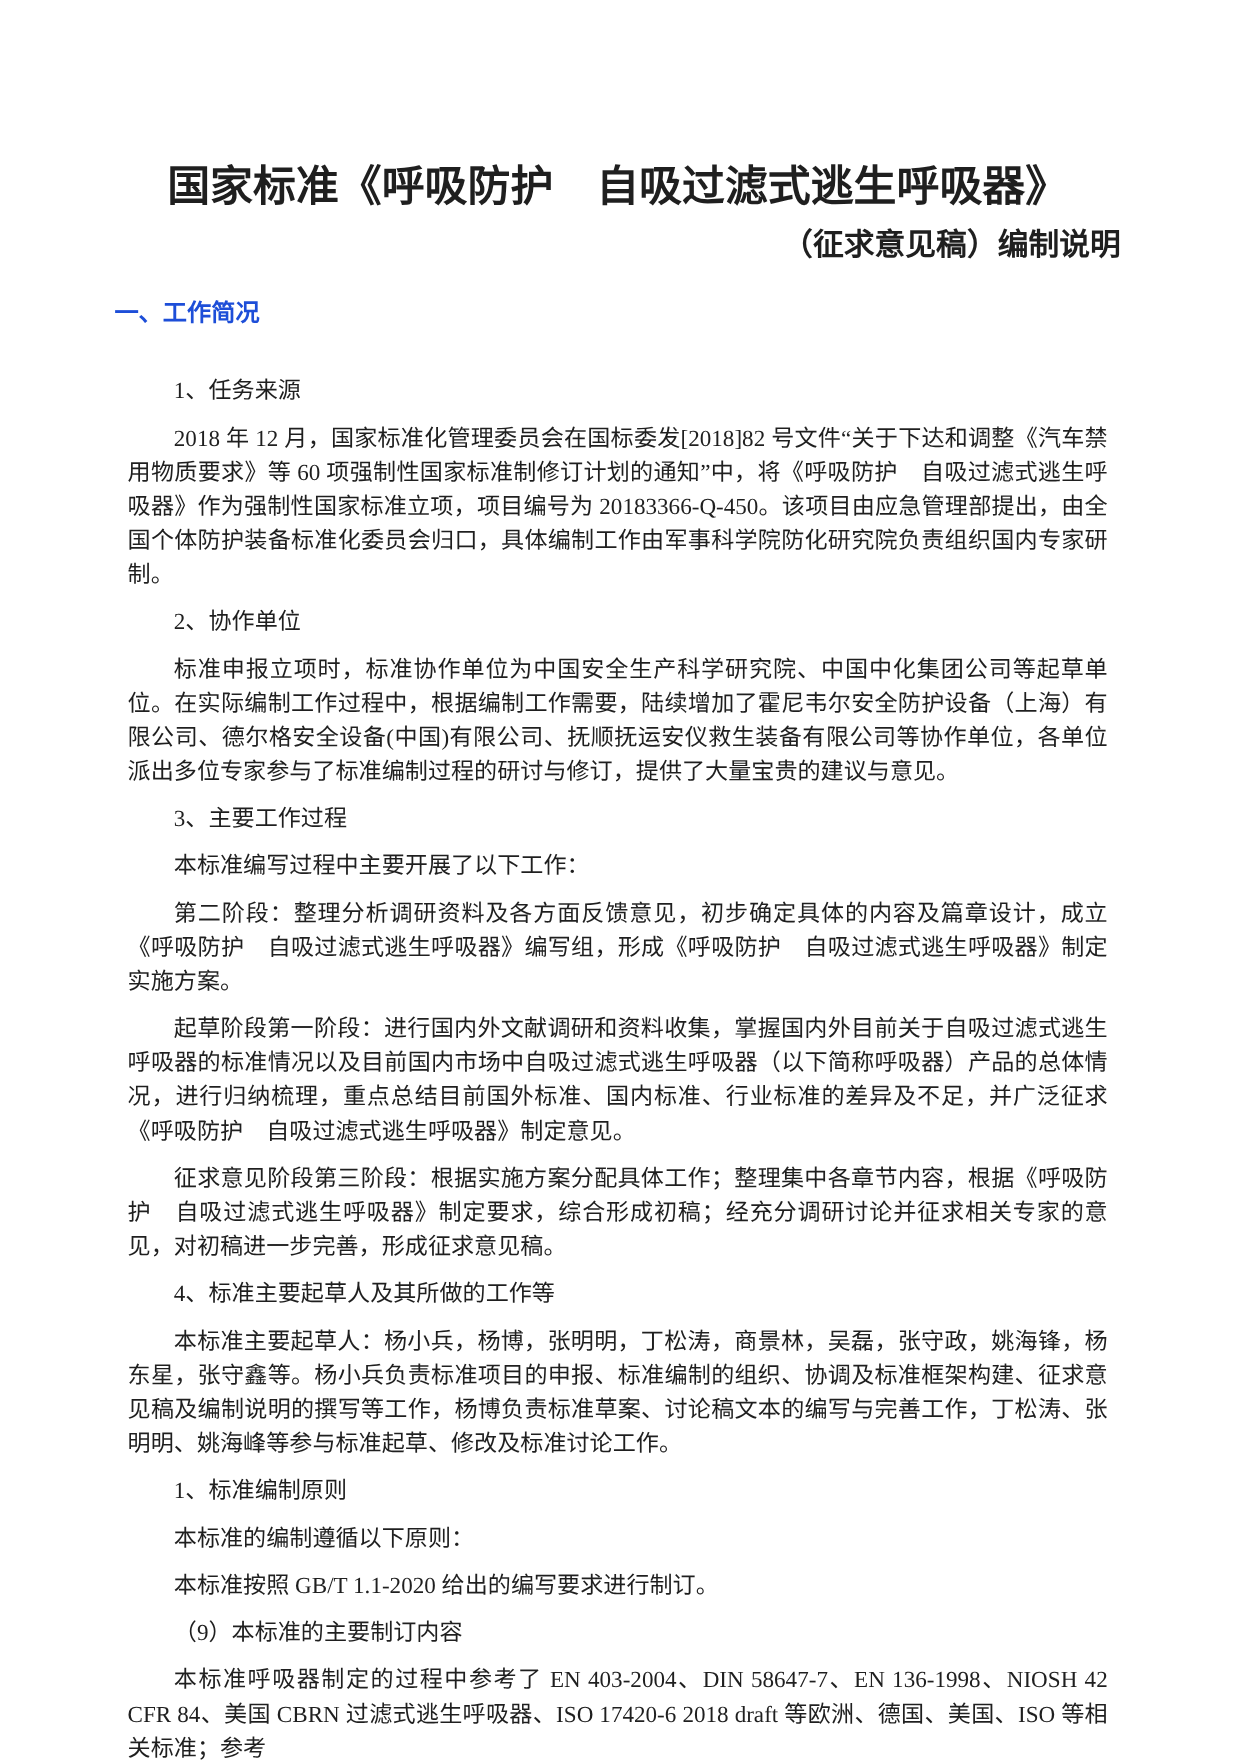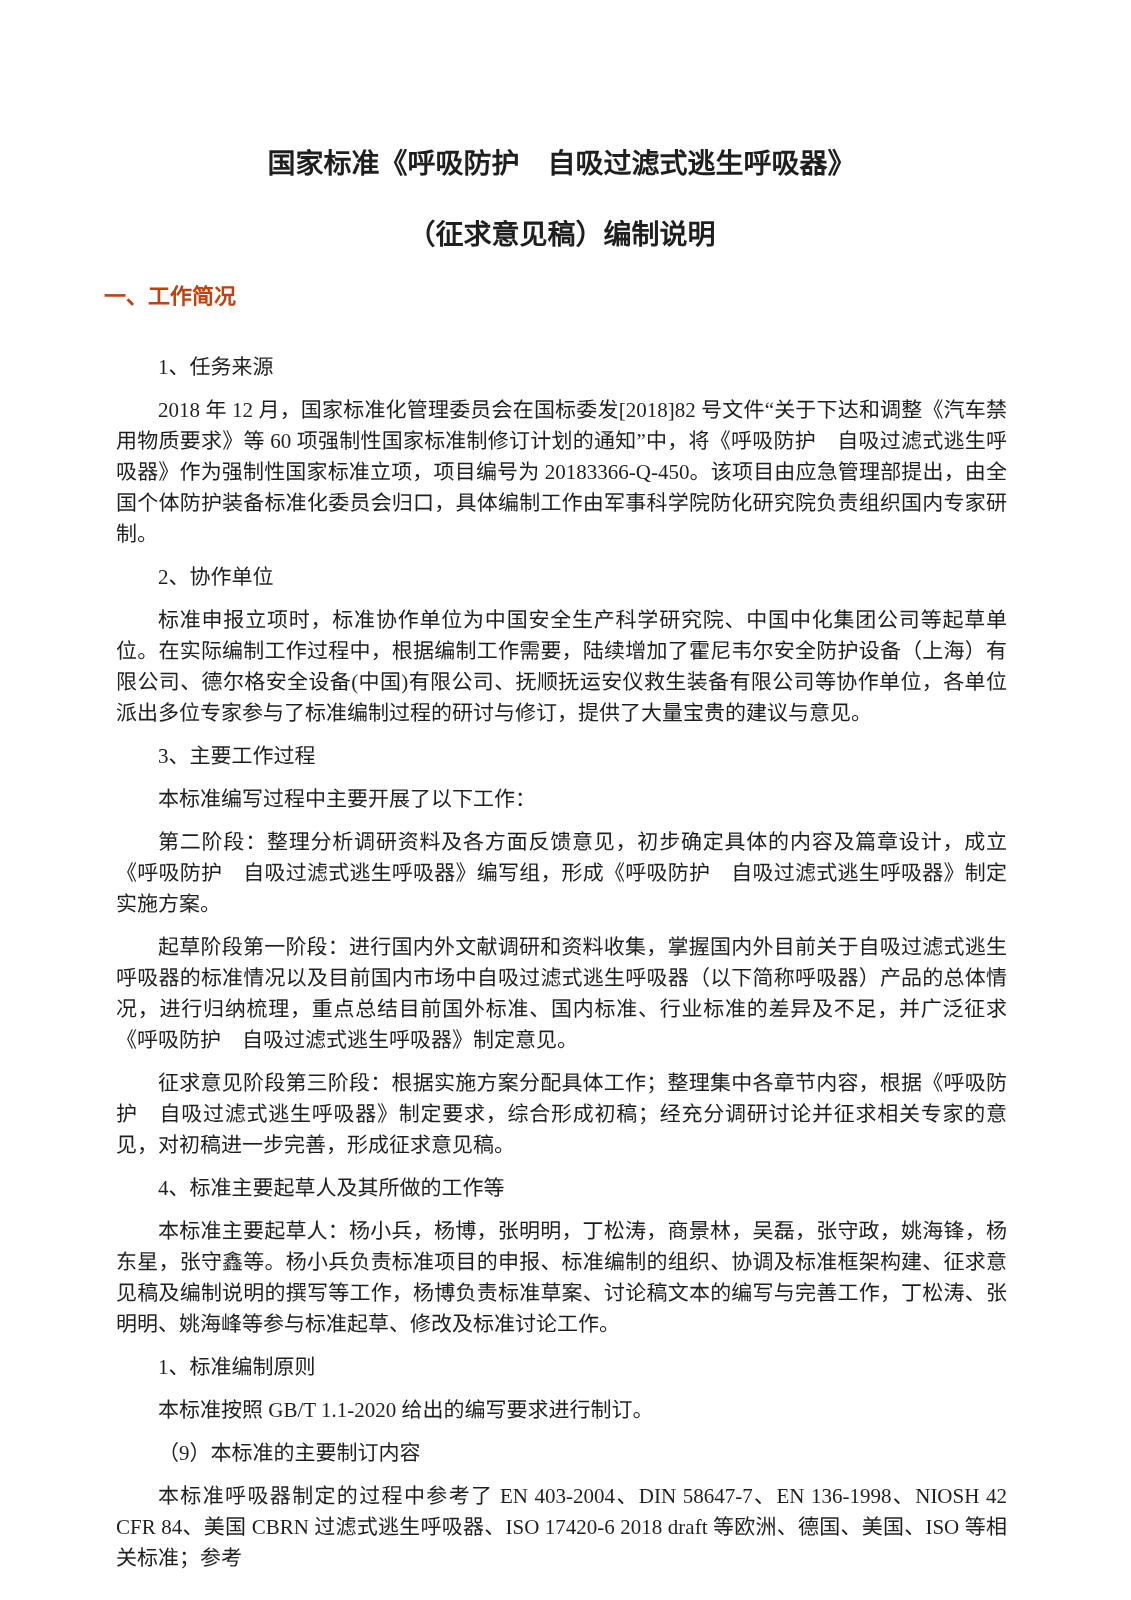--- a/index.html
+++ b/index.html
@@ -17,35 +17,36 @@
     padding: 145px 112px 0 104px;
     color: #1f1f1f;
     font-family: "Liberation Serif", "DejaVu Serif", serif;
     font-size: 21px;
     line-height: 31px;
     overflow: hidden;
   }
   .doc-title {
     text-align: center;
     font-weight: bold;
-    font-size: 28px;
+    font-size: 39px;
     line-height: 1.35;
     margin: 0;
   }
   .doc-title.line2 {
-    margin-top: 33px;
+    margin-top: 7px;
     font-size: 28px;
+    text-align: right;
   }
   .section-heading {
     font-family: "Liberation Sans", "DejaVu Sans", sans-serif;
     font-weight: bold;
     font-size: 22px;
     line-height: 30px;
     margin: 28px 0 40px 0;
-    color: #c2410c;
+    color: #1d4ed8;
   }
   .section-heading.second {
     margin: 54px 0 38px 0;
   }
   p.body-par {
     margin: 12px;
     text-indent: 2em;
     text-align: justify;
   }
 </style>
@@ -66,17 +67,18 @@
   <p class="body-par">3、主要工作过程</p>
   <p class="body-par">本标准编写过程中主要开展了以下工作：</p>
   <p class="body-par">第二阶段：整理分析调研资料及各方面反馈意见，初步确定具体的内容及篇章设计，成立《呼吸防护　自吸过滤式逃生呼吸器》编写组，形成《呼吸防护　自吸过滤式逃生呼吸器》制定实施方案。</p>
   <p class="body-par">起草阶段第一阶段：进行国内外文献调研和资料收集，掌握国内外目前关于自吸过滤式逃生呼吸器的标准情况以及目前国内市场中自吸过滤式逃生呼吸器（以下简称呼吸器）产品的总体情况，进行归纳梳理，重点总结目前国外标准、国内标准、行业标准的差异及不足，并广泛征求《呼吸防护　自吸过滤式逃生呼吸器》制定意见。</p>
   <p class="body-par">征求意见阶段第三阶段：根据实施方案分配具体工作；整理集中各章节内容，根据《呼吸防护　自吸过滤式逃生呼吸器》制定要求，综合形成初稿；经充分调研讨论并征求相关专家的意见，对初稿进一步完善，形成征求意见稿。</p>
   <p class="body-par">4、标准主要起草人及其所做的工作等</p>
   <p class="body-par">本标准主要起草人：杨小兵，杨博，张明明，丁松涛，商景林，吴磊，张守政，姚海锋，杨东星，张守鑫等。杨小兵负责标准项目的申报、标准编制的组织、协调及标准框架构建、征求意见稿及编制说明的撰写等工作，杨博负责标准草案、讨论稿文本的编写与完善工作，丁松涛、张明明、姚海峰等参与标准起草、修改及标准讨论工作。</p>
 
 
   <p class="body-par">1、标准编制原则</p>
+  <p class="body-par">本标准的编制遵循以下原则：</p>
   <p class="body-par">本标准按照 GB/T 1.1-2020 给出的编写要求进行制订。</p>
   <p class="body-par">（9）本标准的主要制订内容</p>
   <p class="body-par">本标准呼吸器制定的过程中参考了 EN 403-2004、DIN 58647-7、EN 136-1998、NIOSH 42 CFR 84、美国 CBRN 过滤式逃生呼吸器、ISO 17420-6 2018 draft 等欧洲、德国、美国、ISO 等相关标准；参考</p>
 
 </div>
 
 </body></html>

